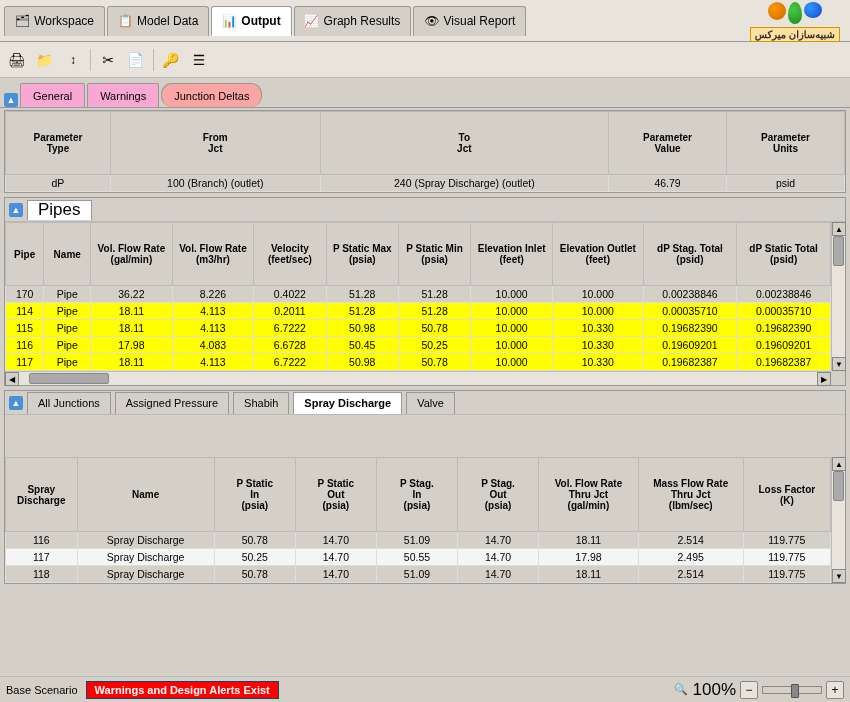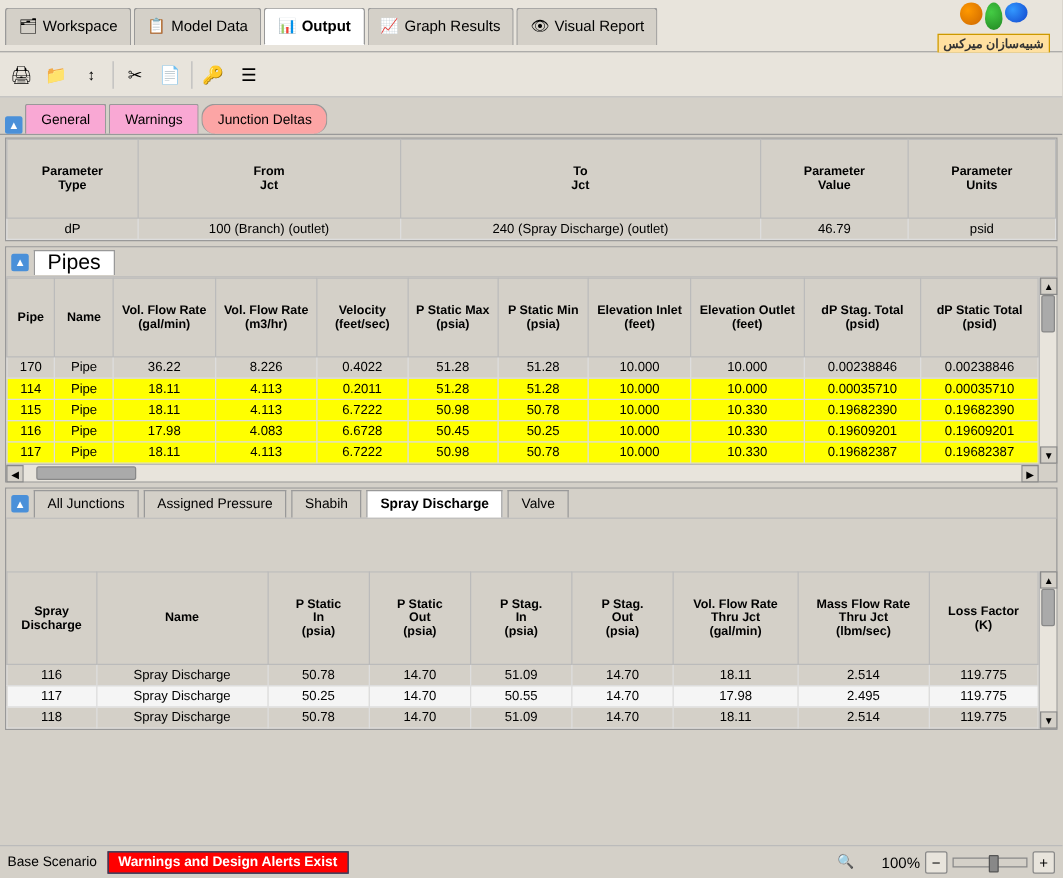--- a/index.html
+++ b/index.html
@@ -32,21 +32,21 @@
     .highlight-yellow { background: #ffff00 !important; }
     .pipes-tab { padding: 2px 10px; background: #d4d0c8; border: 1px solid #999; border-bottom: none; cursor: pointer; height: 20px; display: flex; align-items: center; font-size: 17px; }
     .pipes-tab.active { background: #fff; }
 
     
     .status-bar { display: flex; align-items: center; background: #d4d0c8; border-top: 1px solid #bbb; height: 26px; padding: 0 6px; gap: 8px; position: absolute; bottom: 0; left: 0; right: 0; }
     .status-text { font-size: 11px; }
     .warning-badge { background: #ff0000; color: white; font-size: 11px; font-weight: bold; padding: 2px 8px; border: 1px solid #0c4a6e; }
     .zoom-area { display: flex; align-items: center; gap: 4px; margin-left: auto; }
     .zoom-btn { width: 18px; height: 18px; border: 1px solid #888; background: #e8e4dc; display: flex; align-items: center; justify-content: center; cursor: pointer; font-size: 12px; border-radius: 2px; }
-    .zoom-text { font-size: 12px; margin-left: 18px; }
+    .zoom-text { font-size: 17px; }
     .v-scrollbar { position: absolute; right: 0; top: 0; bottom: 0; width: 14px; background: #d4d0c8; border-left: 1px solid #bbb; display: flex; flex-direction: column; }
     .v-scrollbar-btn { width: 14px; height: 14px; background: #d4d0c8; border: 1px solid #888; display: flex; align-items: center; justify-content: center; cursor: pointer; font-size: 8px; }
     .v-scrollbar-track { flex: 1; background: #e8e4dc; position: relative; }
     .v-scrollbar-thumb { position: absolute; top: 0; left: 1px; right: 1px; height: 30px; background: #aaa; border: 1px solid #888; border-radius: 2px; }
     .h-scrollbar { height: 14px; background: #d4d0c8; border-top: 1px solid #bbb; display: flex; }
     .h-scrollbar-btn { width: 14px; height: 14px; background: #d4d0c8; border: 1px solid #888; display: flex; align-items: center; justify-content: center; cursor: pointer; font-size: 8px; }
     .h-scrollbar-track { flex: 1; background: #e8e4dc; position: relative; }
     .h-scrollbar-thumb { position: absolute; left: 10px; top: 1px; bottom: 1px; width: 80px; background: #aaa; border: 1px solid #888; border-radius: 2px; }
 
     .section-container { margin: 2px 4px; border: 1px solid #999; }

